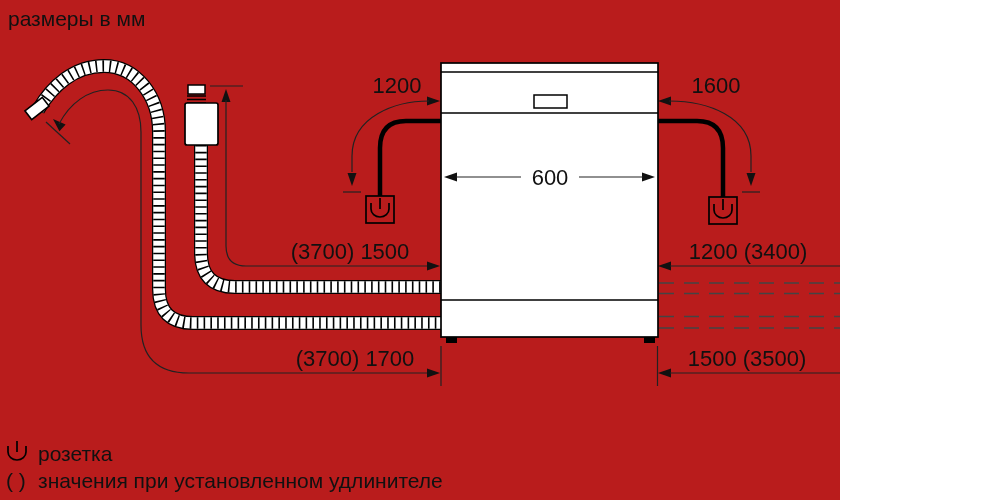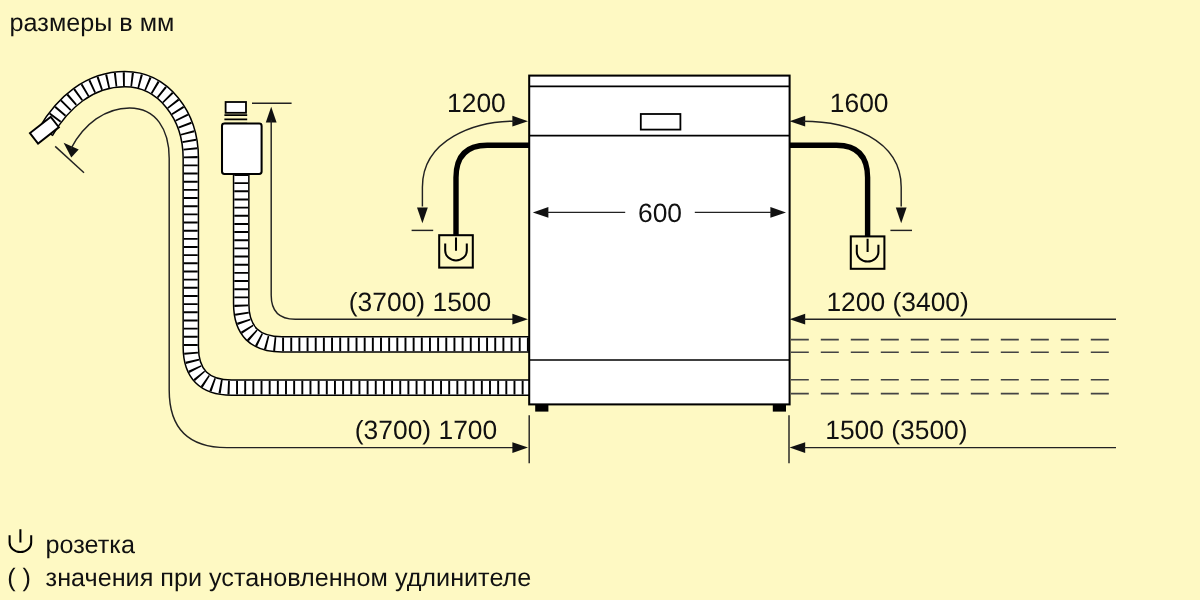--- a/index.html
+++ b/index.html
@@ -1,19 +1,19 @@
 <!DOCTYPE html>
 <html><head>
 <meta charset="utf-8">
 <style>
   html,body{margin:0;padding:0;background:#fff;}
   .canvas{
     position:relative;
-    width:1000px;height:500px;
-    background:#fef9c3;
+    width:840px;height:500px;
+    background:#b91c1c;
     font-family:"Liberation Sans",sans-serif;
     overflow:hidden;
   }
   svg{display:block;}
   text{
     font-family:"Liberation Sans",sans-serif;
     fill:#111111;
   }
   .t-title{font-size:21px;}
   .t-dim{font-size:22px;}

